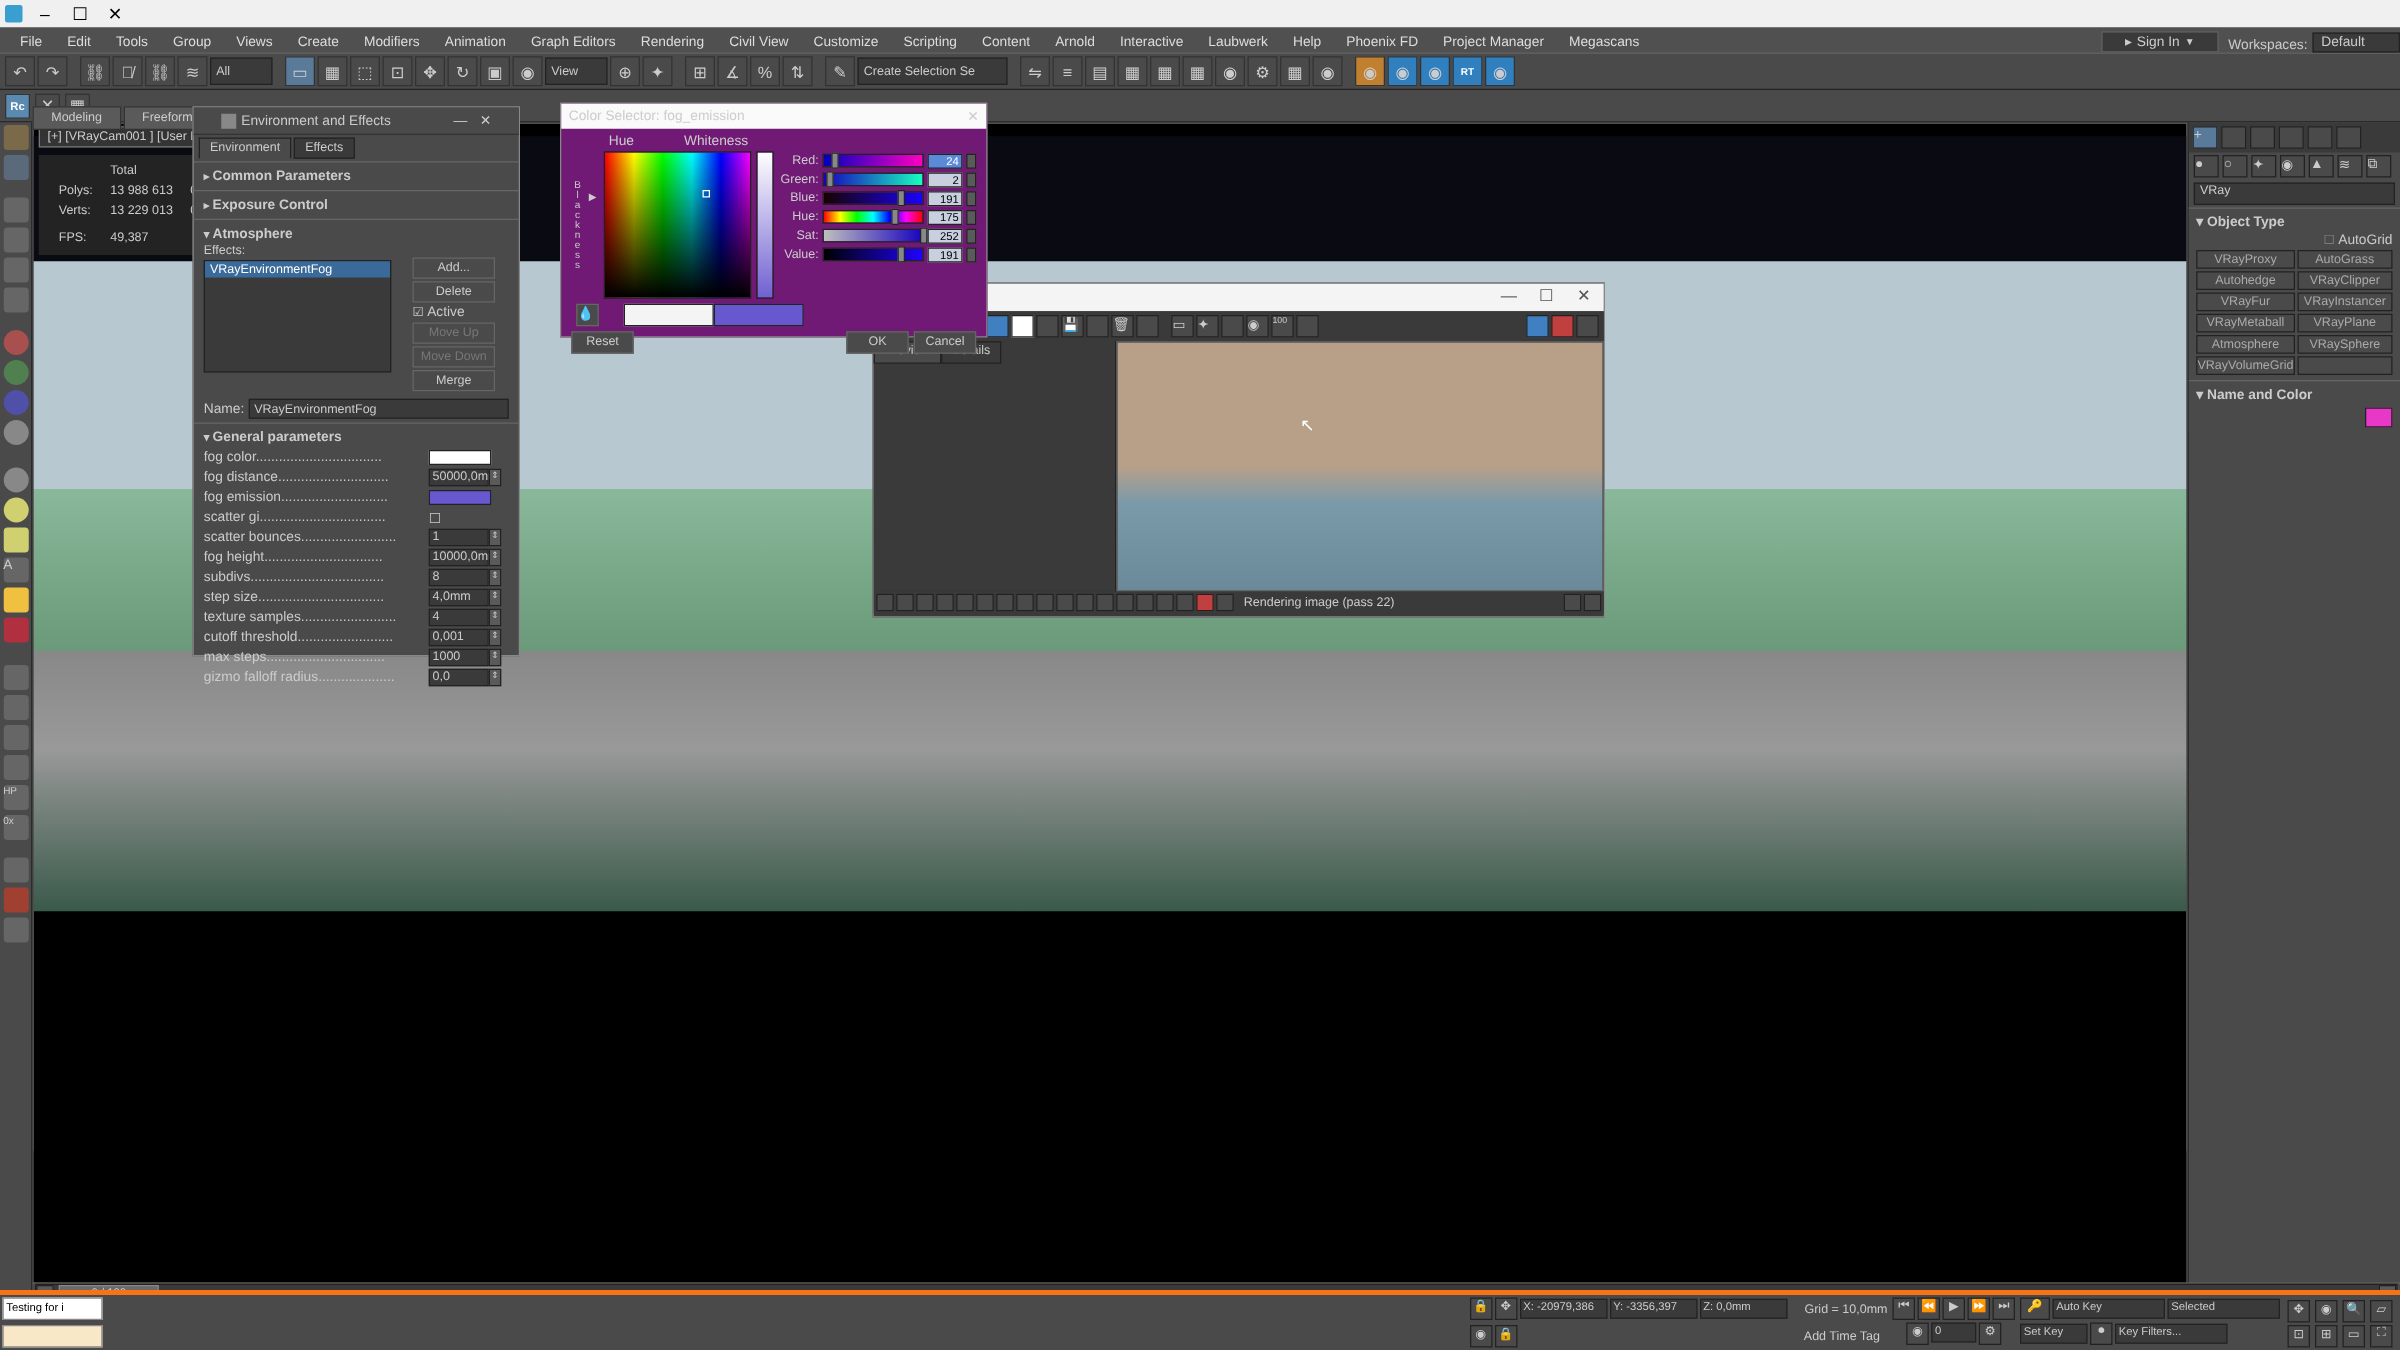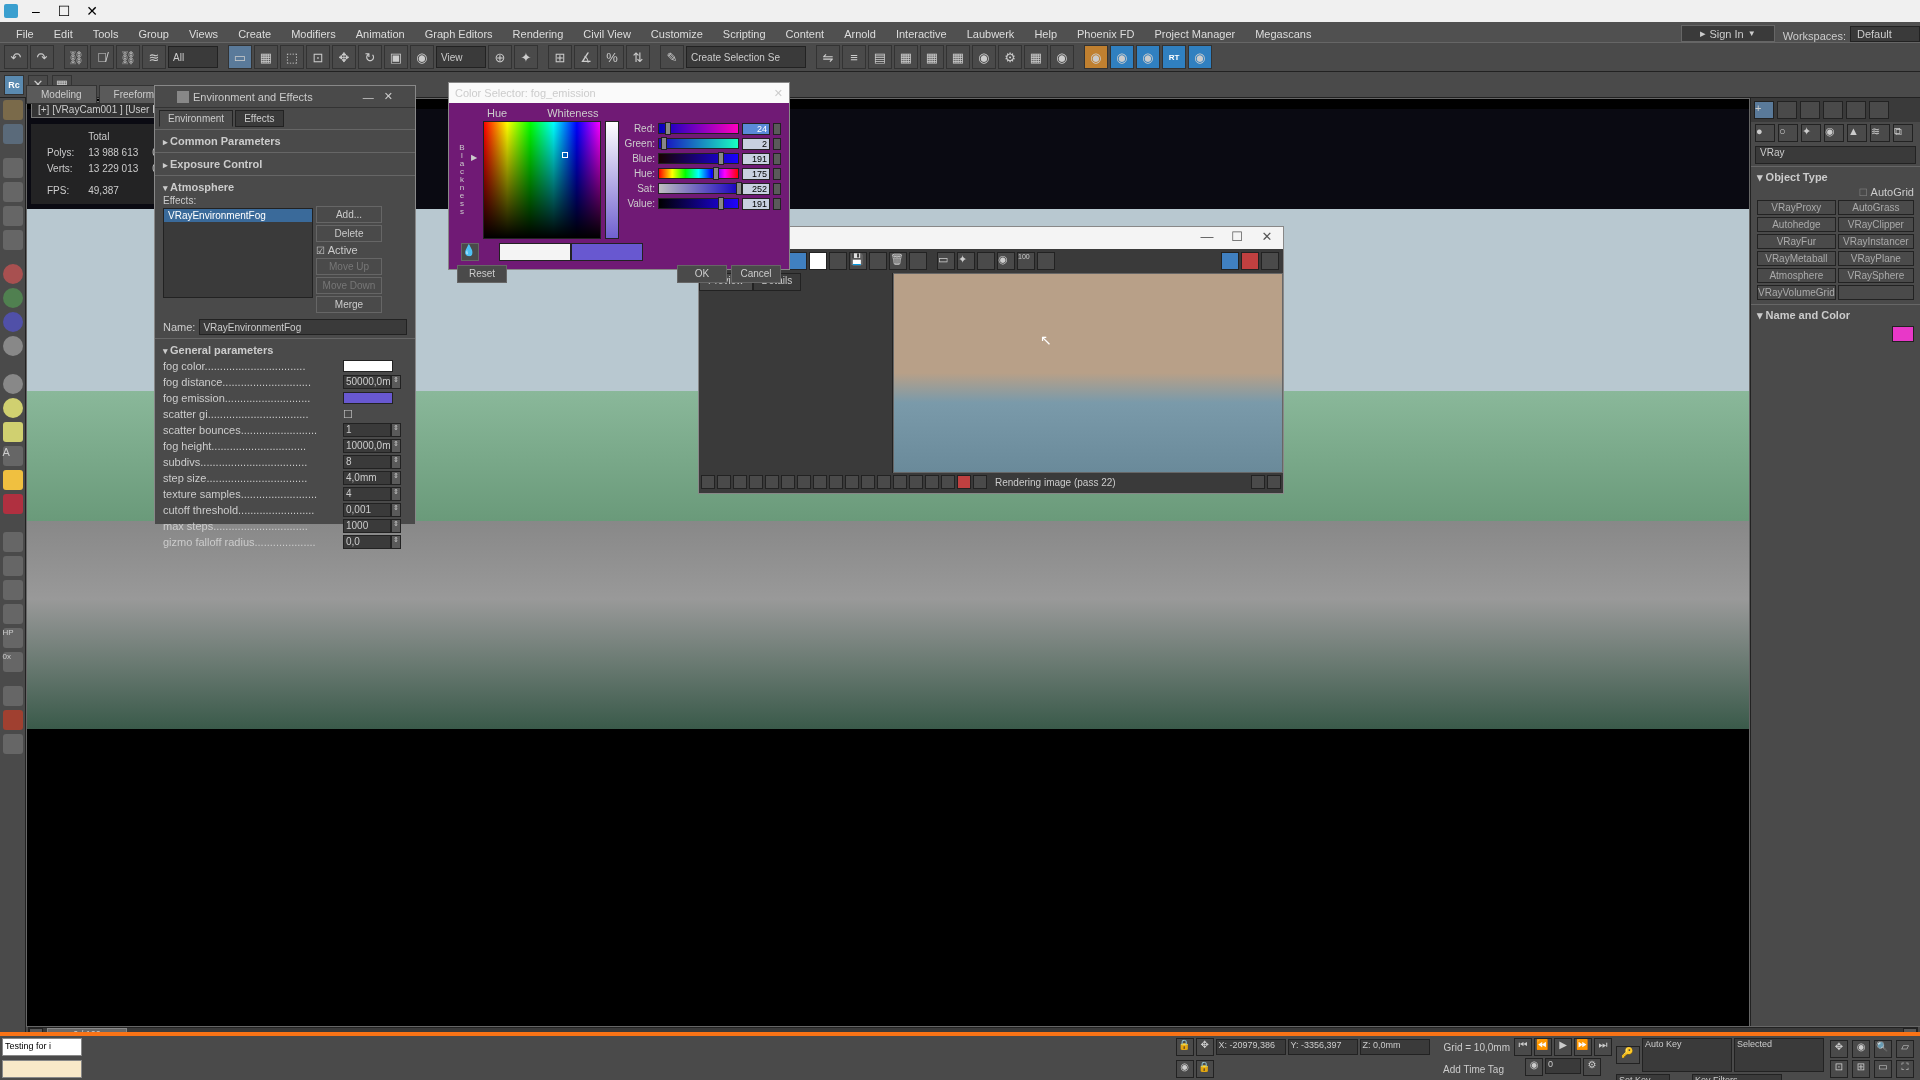--- a/index.html
+++ b/index.html
@@ -50,36 +50,36 @@
 .timeruler{height:16px;background:#4a4a4a;position:relative;margin:0 2px;border-top:1px solid #666}
 .timeruler .tick{position:absolute;top:0;font-size:9px;color:#ccc}
 .redbar{position:absolute;left:40px;width:8px;height:14px;background:#c04040;top:1px}
 .statusbar{position:absolute;bottom:0;left:0;right:0;height:48px;background:#4a4a4a;border-top:4px solid #f97316;display:flex}
 .sb-left{width:80px;background:#fff;color:#000;font-size:9px;padding:2px;margin:2px;border:1px solid #888;height:18px}
 .sb-info{flex:1;padding:2px 6px;font-size:10px}
 .sb-coords{display:flex;align-items:center;gap:2px;padding:2px}
 .sb-coord{width:70px;height:16px;background:#3a3a3a;border:1px solid #222;padding:0 2px;font-size:9px}
 .sb-btns{display:flex;gap:2px;align-items:center;padding:2px}
 .sbtn{width:18px;height:18px;background:#4a4a4a;border:1px solid #222;font-size:10px;text-align:center}
-.sb-drop{width:90px;height:34px;background:#3a3a3a;border:1px solid #222;font-size:9px;padding:0 2px}
+.sb-drop{width:90px;height:16px;background:#3a3a3a;border:1px solid #222;font-size:9px;padding:0 2px}
 
 .env-dlg{position:absolute;top:85px;left:154px;width:262px;height:440px;background:#4a4a4a;border:1px solid #888;z-index:50}
 .dlg-title{height:22px;background:#4a4a4a;display:flex;align-items:center;padding:0 22px;color:#ddd;border-bottom:1px solid #333}
 .dlg-title .dicon{width:12px;height:12px;background:#888;margin-right:4px}
 .dlg-title .spacer{flex:1}
 .dlg-tabs{display:flex;padding:2px 4px;gap:2px}
 .dlg-tab{padding:2px 8px;background:#3a3a3a;border:1px solid #222;font-size:10px}
 .dlg-tab.active{background:#4a4a4a;border-bottom-color:#4a4a4a}
 .dlg-sec{border-top:1px solid #666;padding:3px 8px}
 .dlg-sectitle{font-weight:bold;padding:2px 0;font-size:11px}
 .dlg-sectitle::before{content:"▸ ";font-size:9px}
 .dlg-sectitle.open::before{content:"▾ "}
 .eff-list{width:150px;height:90px;background:#3a3a3a;border:1px solid #222;margin-top:2px;display:inline-block;vertical-align:top}
 .eff-item{background:#3a6a9a;padding:1px 4px;color:#fff;font-size:10px}
-.eff-btns{display:inline-block;vertical-align:top;margin-left:3px}
+.eff-btns{display:inline-block;vertical-align:top;margin-left:17px}
 .eff-btn{width:66px;height:17px;background:#4a4a4a;border:1px solid #666;margin-bottom:2px;font-size:10px;text-align:center;line-height:15px}
 .eff-btn.dis{color:#777}
 .eff-chk{font-size:10px;margin:2px 0}
 .eff-name{display:flex;align-items:center;gap:4px;margin-top:4px}
 .eff-name input{flex:1;height:16px;background:#3a3a3a;border:1px solid #222;color:#ccc;padding:0 3px;font-size:10px}
 .gp-row{display:flex;align-items:center;height:16px;font-size:10px}
 .gp-label{width:180px;white-space:nowrap;overflow:hidden}
 .gp-val{width:48px;height:14px;background:#3a3a3a;border:1px solid #222;font-size:10px;padding:0 2px;text-align:left}
 .gp-spin{width:10px;height:14px;background:#5a5a5a;border:1px solid #222;font-size:7px;text-align:center}
 .gp-swatch{width:50px;height:12px;border:1px solid #222}

